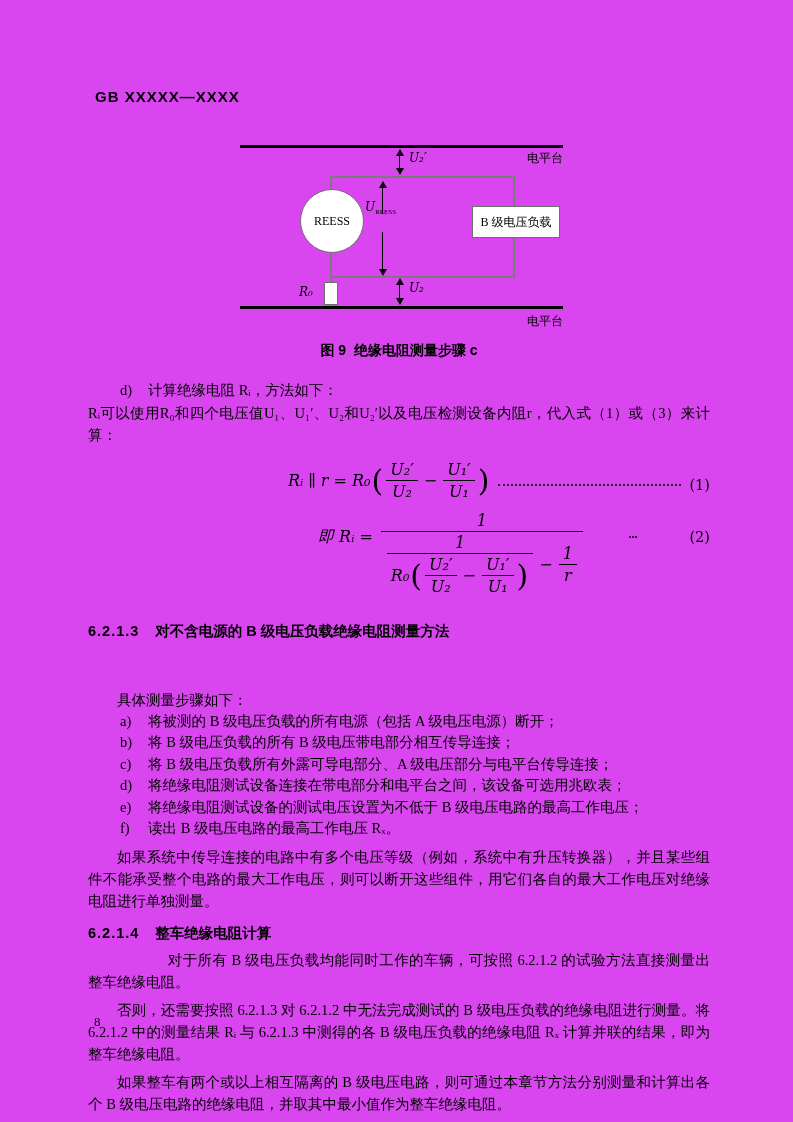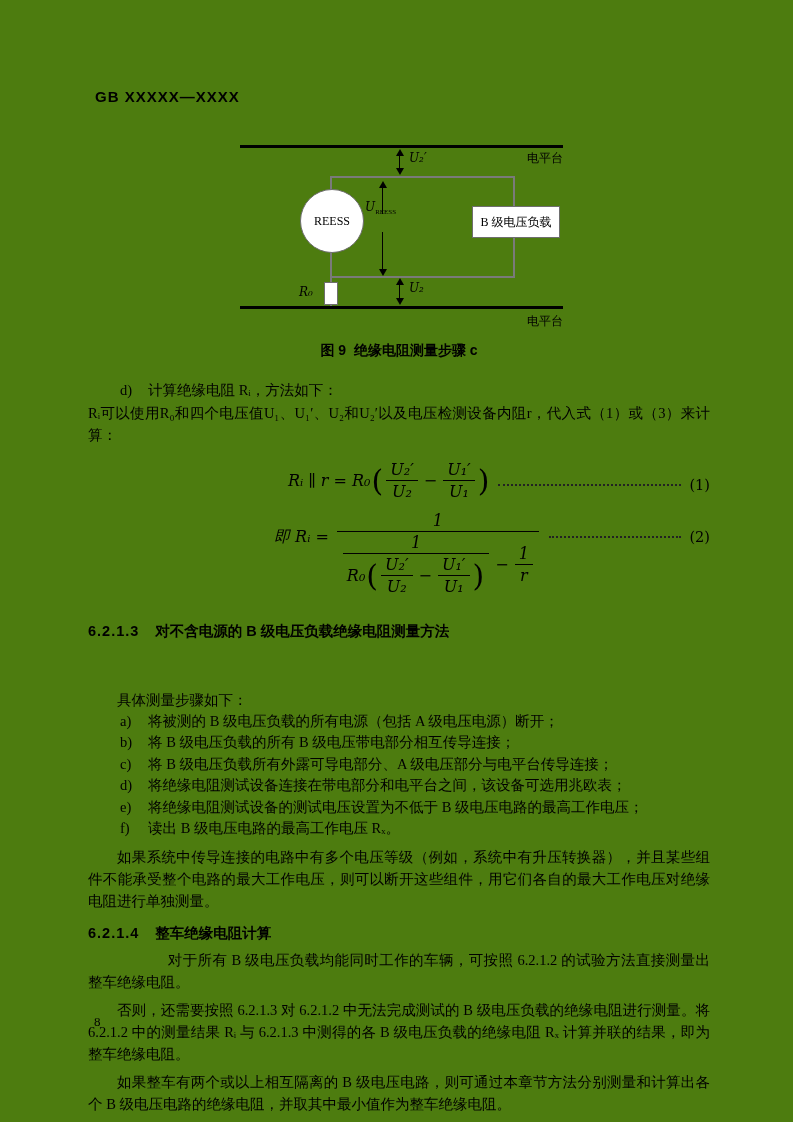--- a/index.html
+++ b/index.html
@@ -1,16 +1,16 @@
 <!DOCTYPE html>
 <html><head>
 <meta charset="utf-8">
 <style>
   html,body{margin:0;padding:0;background:#e8e8e8;}
-  .page{position:relative;width:793px;height:1122px;margin:0 auto;background:#4d7c0f;overflow:hidden;
+  .page{position:relative;width:793px;height:1122px;margin:0 auto;background:#d946ef;overflow:hidden;
         font-family:"Liberation Serif","DejaVu Serif",serif;color:#000;}
   .doc-header{position:absolute;left:95px;top:88px;font-family:"Liberation Sans","DejaVu Sans",sans-serif;
         font-weight:bold;font-size:15px;letter-spacing:1px;}
   .content{position:absolute;left:88px;top:138px;width:622px;}
   .page-num{position:absolute;left:94px;top:1014px;font-size:13px;}
 
   
   .figure{position:relative;width:622px;height:190px;}
   .platform-line{position:absolute;height:3px;background:#000;}
   .wire{position:absolute;background:#7a7a7a;}
@@ -48,21 +48,21 @@
   .eq1{margin:14px 0 10px 0;padding-left:200px;}
   .eq2{margin:6px 0 4px 0;padding-left:186px;}
   .frac{display:inline-flex;flex-direction:column;align-items:stretch;vertical-align:middle;margin:0 2px;}
   .frac > .num{text-align:center;border-bottom:1px solid #000;padding:0 4px 1px 4px;}
   .frac > .den{display:flex;align-items:center;justify-content:center;padding:1px 4px 0 4px;}
   .paren{font-size:30px;font-weight:300;font-style:normal;margin:0 1px;}
   .minus{margin:0 4px;}
   .leader{flex:1;height:0;border-bottom:2px dotted #222;margin:0 8px;}
   .eq-num{font-style:normal;font-size:14.5px;}
   .eq1 .leader,.eq1 .eq-num{transform:translateY(5px);}
-  .eq2 .leader,.eq2 .eq-num,.eq2 .eq-prefix{transform:translateY(-16px);}
+  .eq2 .leader,.eq2 .eq-num,.eq2 .eq-prefix{transform:translateY(-16px);margin-left:44px;}
   .eq-prefix{margin-right:6px;}
 </style>
 </head>
 <body>
 
 <div class="page">
 
   <div class="doc-header">GB XXXXX—XXXX</div>
 
   <div class="content">

